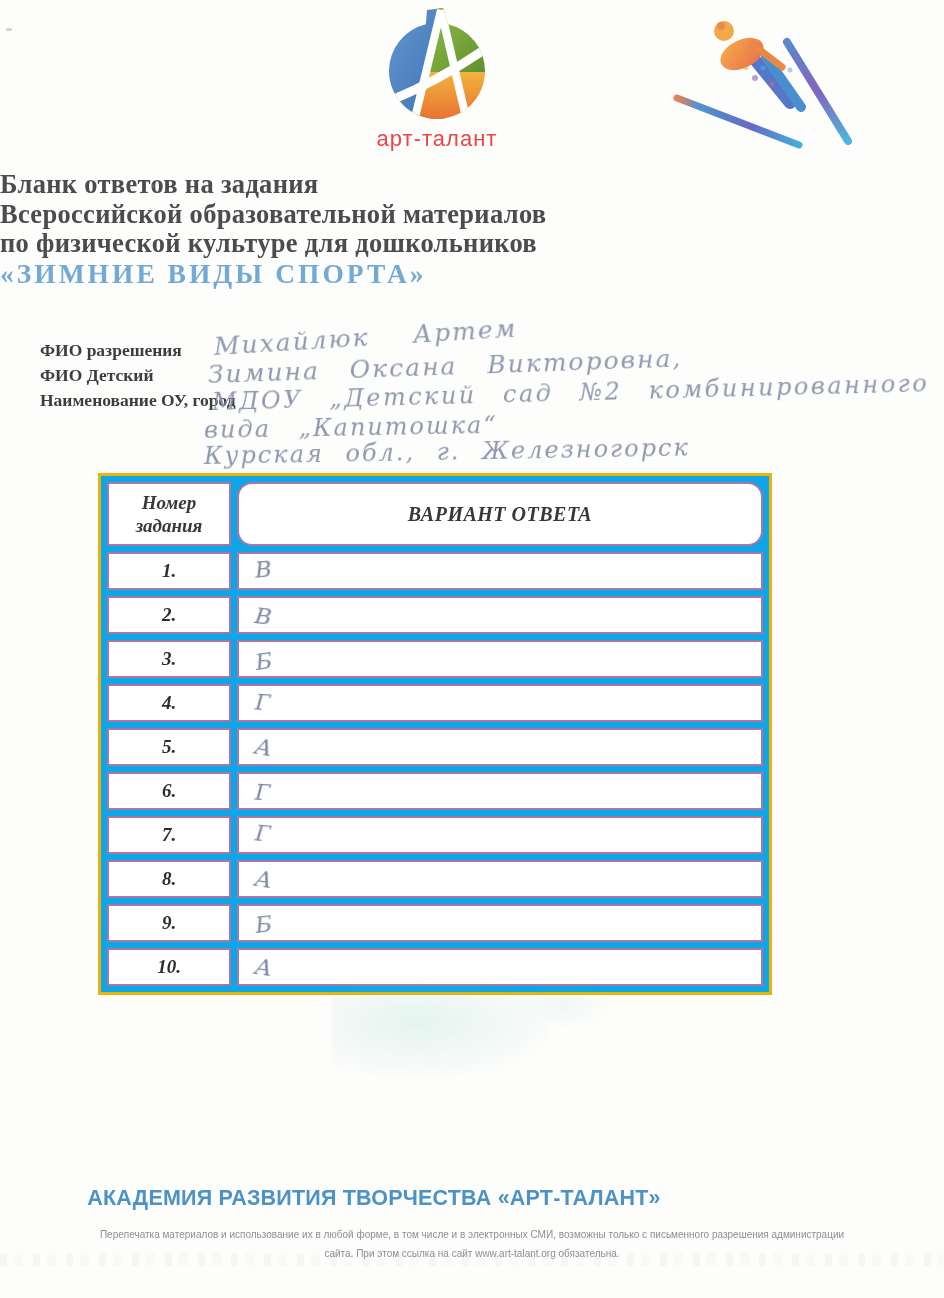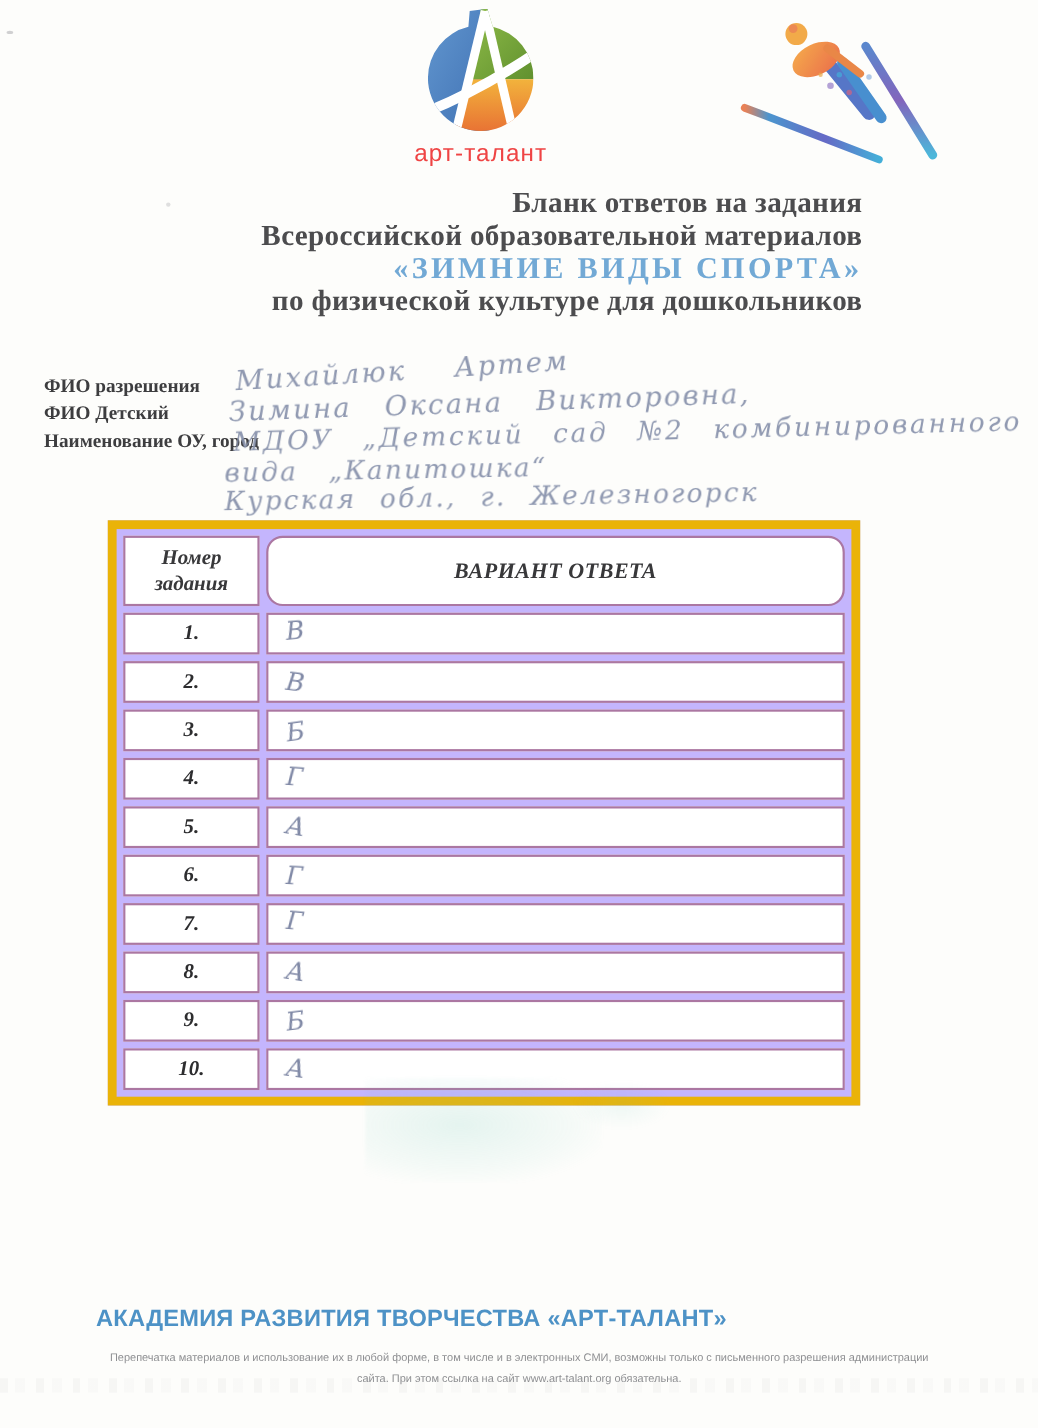--- a/index.html
+++ b/index.html
@@ -10,21 +10,21 @@
   }
   
   .logo-svg{position:absolute;left:385px;top:8px;}
   .logo-label{
     position:absolute;left:337px;top:126px;width:200px;text-align:center;
     font-family:"Liberation Sans", sans-serif;font-size:22px;color:#ef4444;
     letter-spacing:1px;
   }
   .jumper-svg{position:absolute;left:660px;top:10px;opacity:.93;}
   
-  .title-block{position:absolute;left:0;top:170px;width:784px;text-align:right;}
+  .title-block{position:absolute;left:0;top:170px;width:784px;text-align:left;}
   .t-line{
     font-weight:bold;font-size:26.5px;line-height:29.5px;color:#4c4c4e;
     letter-spacing:.3px;
   }
   .t-line.accent{color:#72a9d5;font-size:27.5px;letter-spacing:3px;}
   
   .form-labels{position:absolute;left:40px;top:338px;}
   .form-label{font-weight:bold;font-size:17.5px;line-height:25px;color:#3d3d3f;}
   
   .hw{
@@ -34,21 +34,21 @@
   }
   .hw1{left:214px;top:332px;font-size:25px;transform:rotate(-3.5deg);word-spacing:34px;letter-spacing:2px;}
   .hw2{left:208px;top:360px;font-size:25px;transform:rotate(-2deg);word-spacing:20px;letter-spacing:2px;}
   .hw3{left:212px;top:388px;font-size:24px;transform:rotate(-1.5deg);word-spacing:16px;letter-spacing:2.5px;}
   .hw4{left:204px;top:416px;font-size:24px;transform:rotate(-1deg);word-spacing:18px;letter-spacing:2px;}
   .hw5{left:204px;top:442px;font-size:24px;transform:rotate(-1deg);word-spacing:12px;letter-spacing:2px;}
   
   .answers{position:absolute;left:98px;top:473px;}
   table.grid{
     border-collapse:separate;border-spacing:6px;
-    border:8px solid #eab308;background:#c4b5fd;
+    border:3px solid #eab308;background:#0ea5e9;
   }
   table.grid th, table.grid td{border:2px solid #ab77a2;background:#fff;}
   th.num-h{width:118px;height:58px;font-style:italic;font-weight:bold;
     font-size:19px;line-height:23px;color:#38383a;}
   th.ans-h{width:520px;font-style:italic;font-weight:bold;font-size:20px;
     letter-spacing:.5px;color:#38383a;text-align:center;border-radius:15px;}
   td.num{height:32px;text-align:center;font-weight:bold;font-style:italic;
     font-size:19px;color:#2d2d2f;}
   td.ansc{padding-left:16px;}
   .ans{
@@ -163,22 +163,22 @@
     <circle cx="112" cy="74" r="2.5" fill="#e8556a" opacity=".6"></circle>
     <circle cx="103" cy="58" r="2.5" fill="#35a8d8" opacity=".7"></circle>
     <circle cx="86" cy="58" r="2" fill="#e8a33c" opacity=".7"></circle>
     <circle cx="130" cy="60" r="2.5" fill="#5a8fd0" opacity=".5"></circle>
   </g>
 </svg>
 
 <div class="title-block">
   <div class="t-line">Бланк ответов на задания</div>
   <div class="t-line">Всероссийской образовательной материалов</div>
+  <div class="t-line">по физической культуре для дошкольников</div>
   <div class="t-line accent">«ЗИМНИЕ ВИДЫ СПОРТА»</div>
-  <div class="t-line">по физической культуре для дошкольников</div>
 </div>
 
 <div class="form-labels">
   <div class="form-label">ФИО разрешения</div>
   <div class="form-label">ФИО Детский</div>
   <div class="form-label">Наименование ОУ, город</div>
 </div>
 
 <div class="hw hw1">Михайлюк Артем</div>
 <div class="hw hw2">Зимина Оксана Викторовна,</div>

